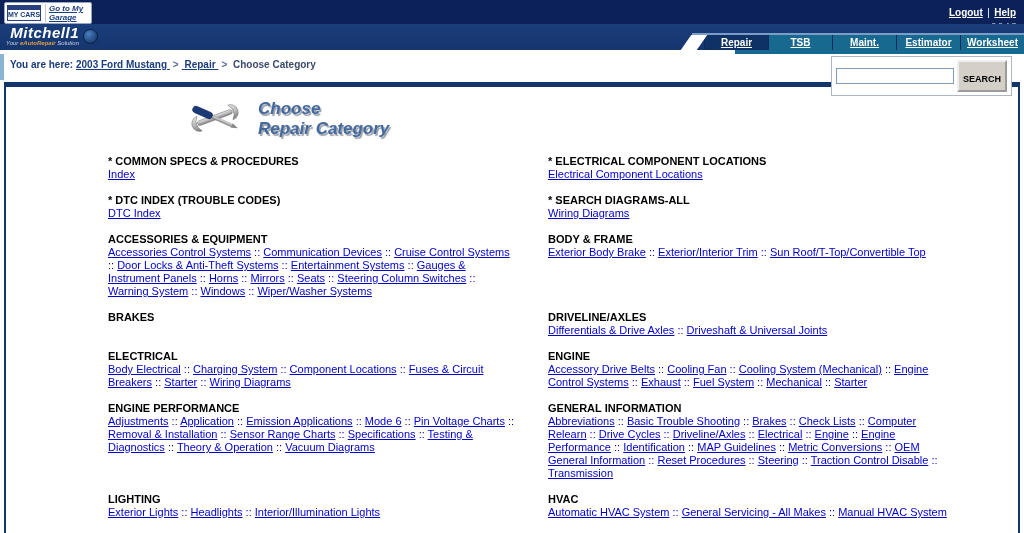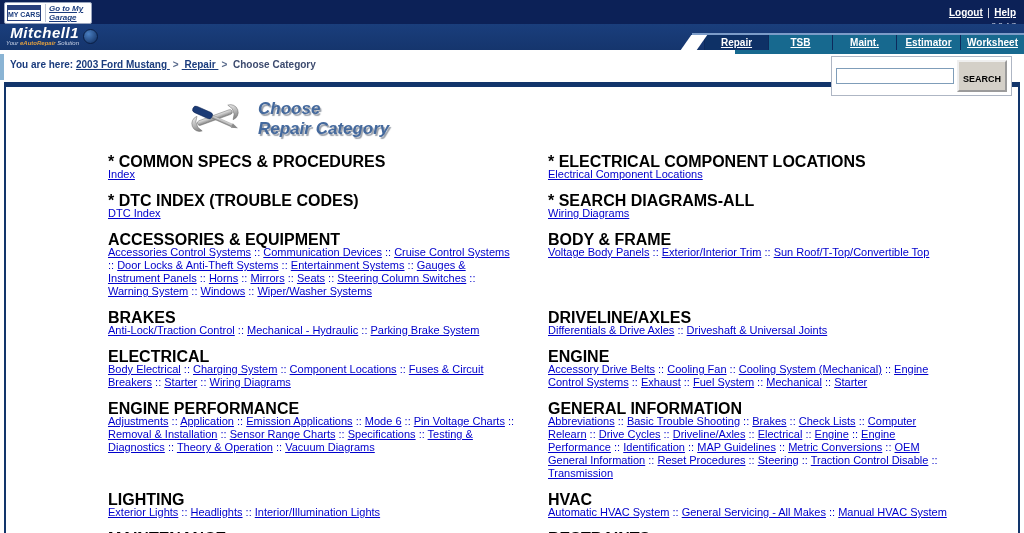--- a/index.html
+++ b/index.html
@@ -88,21 +88,21 @@
   .title-wrap{display:flex;align-items:flex-end;margin:10px 8px 12px 180px;}
   .tools-icon{margin-right:14px;}
   .title-text{
     font-style:italic;font-weight:bold;font-size:17px;line-height:20px;
     color:var(--title-blue);text-shadow:1.5px 1.5px 1px #9aa0aa;
   }
   .category-grid{
     display:grid;grid-template-columns:1fr 1fr;column-gap:32px;row-gap:13px;
     padding:4px 62px 16px 102px;
   }
-  .cat-heading{font-size:16px;font-weight:bold;color:#000;line-height:13px;}
+  .cat-heading{font-size:11px;font-weight:bold;color:#000;line-height:13px;}
   .cat-links{font-size:11px;line-height:13px;}
   .cat-links a{color:var(--link-blue);}
   .sep{color:var(--link-blue);text-decoration:none;}
 </style>
 </head>
 <body>
 
 <div class="topbar">
   <div class="garage-btn">
     <div class="plate">
@@ -202,25 +202,24 @@
       <div class="cat-section">
         <div class="cat-heading">* SEARCH DIAGRAMS-ALL</div>
         <div class="cat-links"><a>Wiring Diagrams</a></div>
       </div>
       <div class="cat-section">
         <div class="cat-heading">ACCESSORIES &amp; EQUIPMENT</div>
         <div class="cat-links"><a>Accessories Control Systems</a><span class="sep"> :: </span><a>Communication Devices</a><span class="sep"> :: </span><a>Cruise Control Systems</a><span class="sep"> :: </span><a>Door Locks &amp; Anti-Theft Systems</a><span class="sep"> :: </span><a>Entertainment Systems</a><span class="sep"> :: </span><a>Gauges &amp; Instrument Panels</a><span class="sep"> :: </span><a>Horns</a><span class="sep"> :: </span><a>Mirrors</a><span class="sep"> :: </span><a>Seats</a><span class="sep"> :: </span><a>Steering Column Switches</a><span class="sep"> :: </span><a>Warning System</a><span class="sep"> :: </span><a>Windows</a><span class="sep"> :: </span><a>Wiper/Washer Systems</a></div>
       </div>
       <div class="cat-section">
         <div class="cat-heading">BODY &amp; FRAME</div>
-        <div class="cat-links"><a>Voltage Body Panels</a><span class="sep"> :: </span><a>Exterior/Interior Trim</a><span class="sep"> :: </span><a>Sun Roof/T-Top/Convertible Top</a></div>
+        <div class="cat-links"><a>Exterior Body Brake</a><span class="sep"> :: </span><a>Exterior/Interior Trim</a><span class="sep"> :: </span><a>Sun Roof/T-Top/Convertible Top</a></div>
       </div>
       <div class="cat-section">
         <div class="cat-heading">BRAKES</div>
-        <div class="cat-links"><a>Anti-Lock/Traction Control</a><span class="sep"> :: </span><a>Mechanical - Hydraulic</a><span class="sep"> :: </span><a>Parking Brake System</a></div>
       </div>
       <div class="cat-section">
         <div class="cat-heading">DRIVELINE/AXLES</div>
         <div class="cat-links"><a>Differentials &amp; Drive Axles</a><span class="sep"> :: </span><a>Driveshaft &amp; Universal Joints</a></div>
       </div>
       <div class="cat-section">
         <div class="cat-heading">ELECTRICAL</div>
         <div class="cat-links"><a>Body Electrical</a><span class="sep"> :: </span><a>Charging System</a><span class="sep"> :: </span><a>Component Locations</a><span class="sep"> :: </span><a>Fuses &amp; Circuit Breakers</a><span class="sep"> :: </span><a>Starter</a><span class="sep"> :: </span><a>Wiring Diagrams</a></div>
       </div>
       <div class="cat-section">

